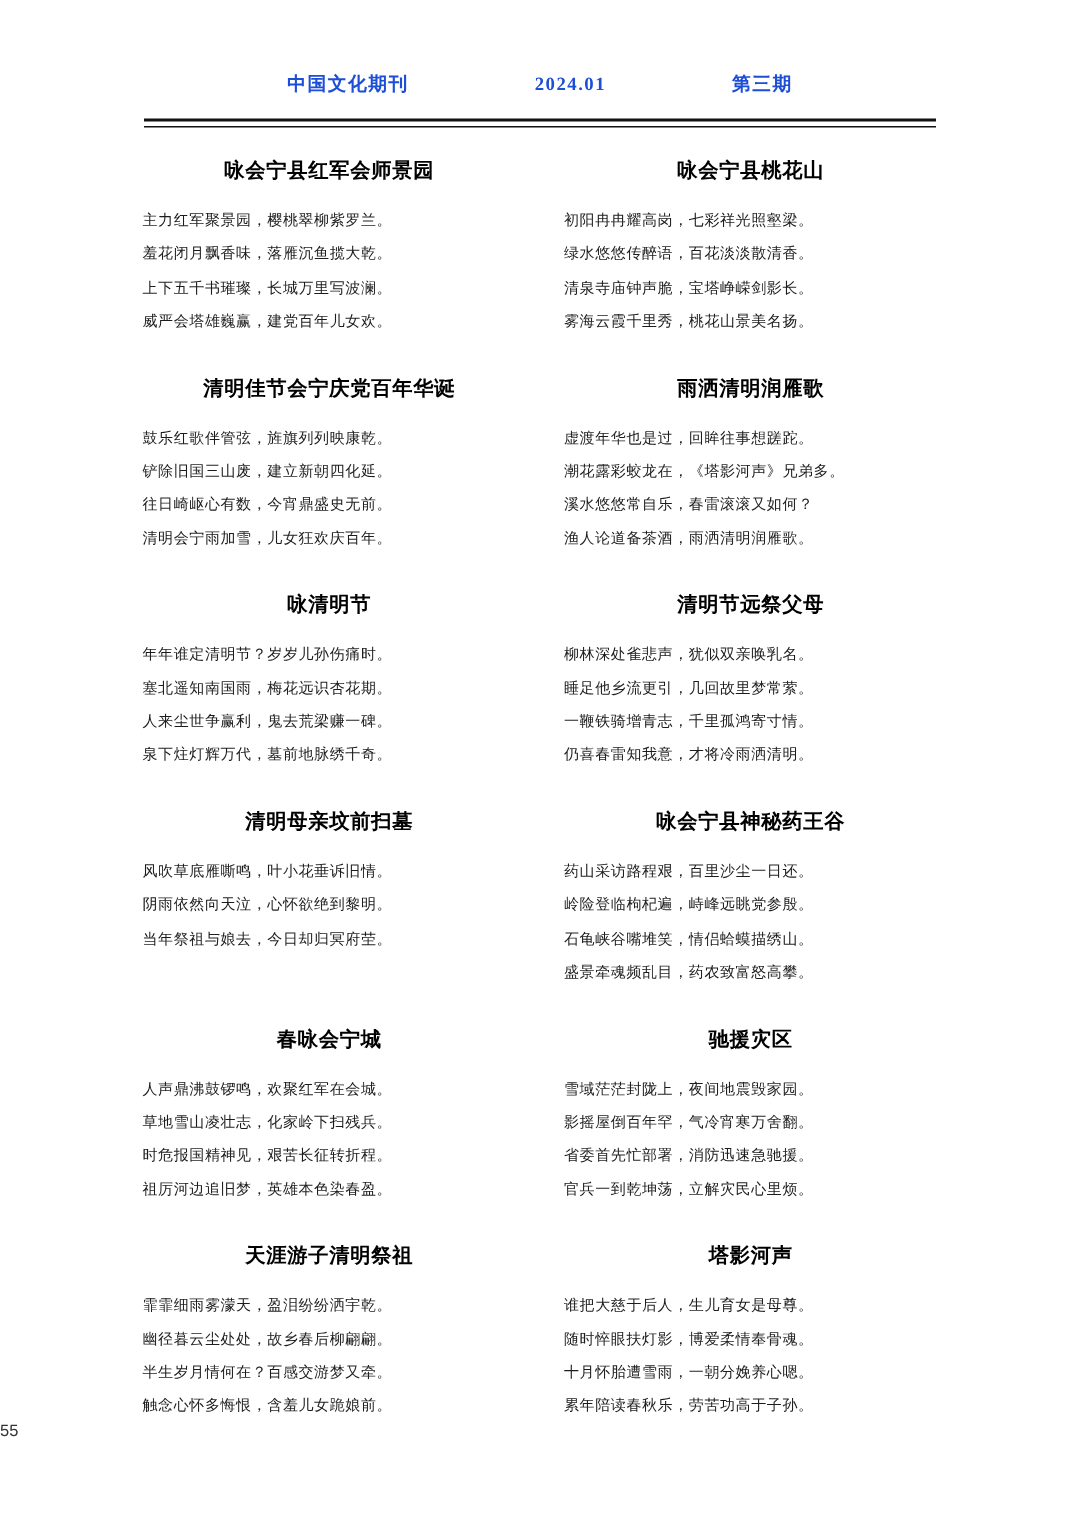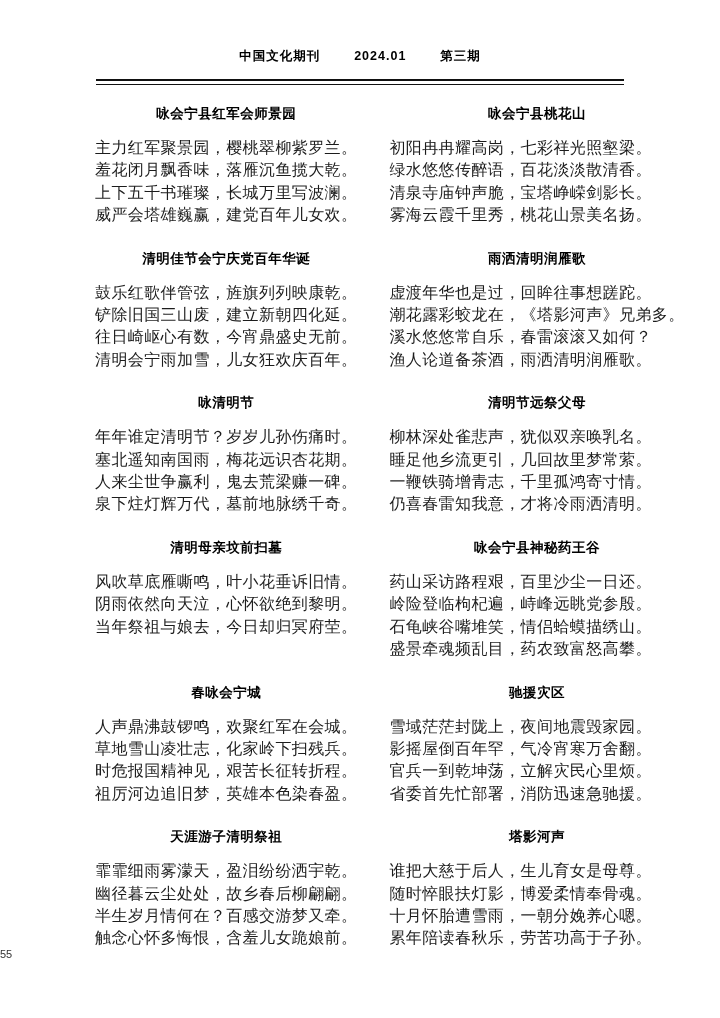--- a/index.html
+++ b/index.html
@@ -12,26 +12,26 @@
     overflow: hidden;
   }
   .page {
     position: absolute; inset: 0;
     background: #ffffff;
   }
   .journal-header {
     display: flex;
     justify-content: center;
     align-items: baseline;
-    gap: 34px;
+    gap: 84px;
     padding-top: 48px;
-    font-family: Liberation Sans, sans-serif;
+    font-family: Liberation Serif, serif;
     font-weight: bold;
     font-size: 12.5px;
-    color: #000000;
+    color: #1d4ed8;
     letter-spacing: 1px;
   }
   .header-divider {
     margin: 14px 96px 0 96px;
     height: 3px;
     border-top: 2.6px solid #111;
     border-bottom: 1.3px solid #111;
   }
   .poem-grid {
     margin: 20px 95px 0 95px;
@@ -45,21 +45,21 @@
     margin: 0 0 14px 0;
     text-align: center;
     font-family: "Liberation Sans", "DejaVu Sans", sans-serif;
     font-weight: bold;
     font-size: 13.5px;
     color: #000;
     letter-spacing: 0.5px;
   }
   .poem-line {
     margin: 0;
-    font-size: 16px;
+    font-size: 10px;
     line-height: 22.4px;
     white-space: nowrap;
     letter-spacing: 0.4px;
   }
   .page-footer {
     position: absolute;
     bottom: 58px; left: 0; right: 0;
     font-family: "Liberation Sans", "DejaVu Sans", sans-serif;
     font-size: 11px;
     color: #333;
@@ -148,22 +148,22 @@
       <p class="poem-line">人声鼎沸鼓锣鸣，欢聚红军在会城。</p>
       <p class="poem-line">草地雪山凌壮志，化家岭下扫残兵。</p>
       <p class="poem-line">时危报国精神见，艰苦长征转折程。</p>
       <p class="poem-line">祖厉河边追旧梦，英雄本色染春盈。</p>
     </div>
 
     <div class="poem">
       <h3 class="poem-title">驰援灾区</h3>
       <p class="poem-line">雪域茫茫封陇上，夜间地震毁家园。</p>
       <p class="poem-line">影摇屋倒百年罕，气冷宵寒万舍翻。</p>
+      <p class="poem-line">省委首先忙部署，消防迅速急驰援。</p>
       <p class="poem-line">官兵一到乾坤荡，立解灾民心里烦。</p>
-      <p class="poem-line">省委首先忙部署，消防迅速急驰援。</p>
     </div>
 
     <div class="poem">
       <h3 class="poem-title">天涯游子清明祭祖</h3>
       <p class="poem-line">霏霏细雨雾濛天，盈泪纷纷洒宇乾。</p>
       <p class="poem-line">幽径暮云尘处处，故乡春后柳翩翩。</p>
       <p class="poem-line">半生岁月情何在？百感交游梦又牵。</p>
       <p class="poem-line">触念心怀多悔恨，含羞儿女跪娘前。</p>
     </div>
 

